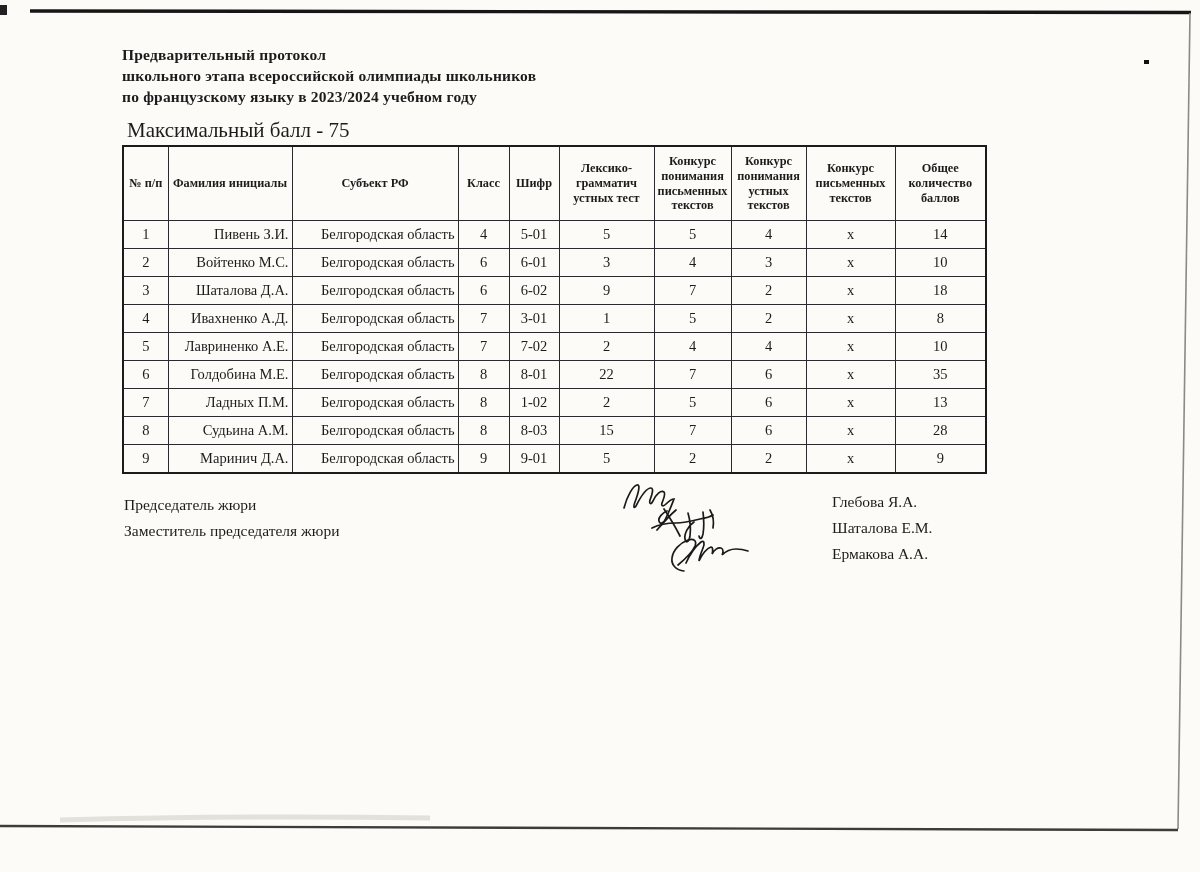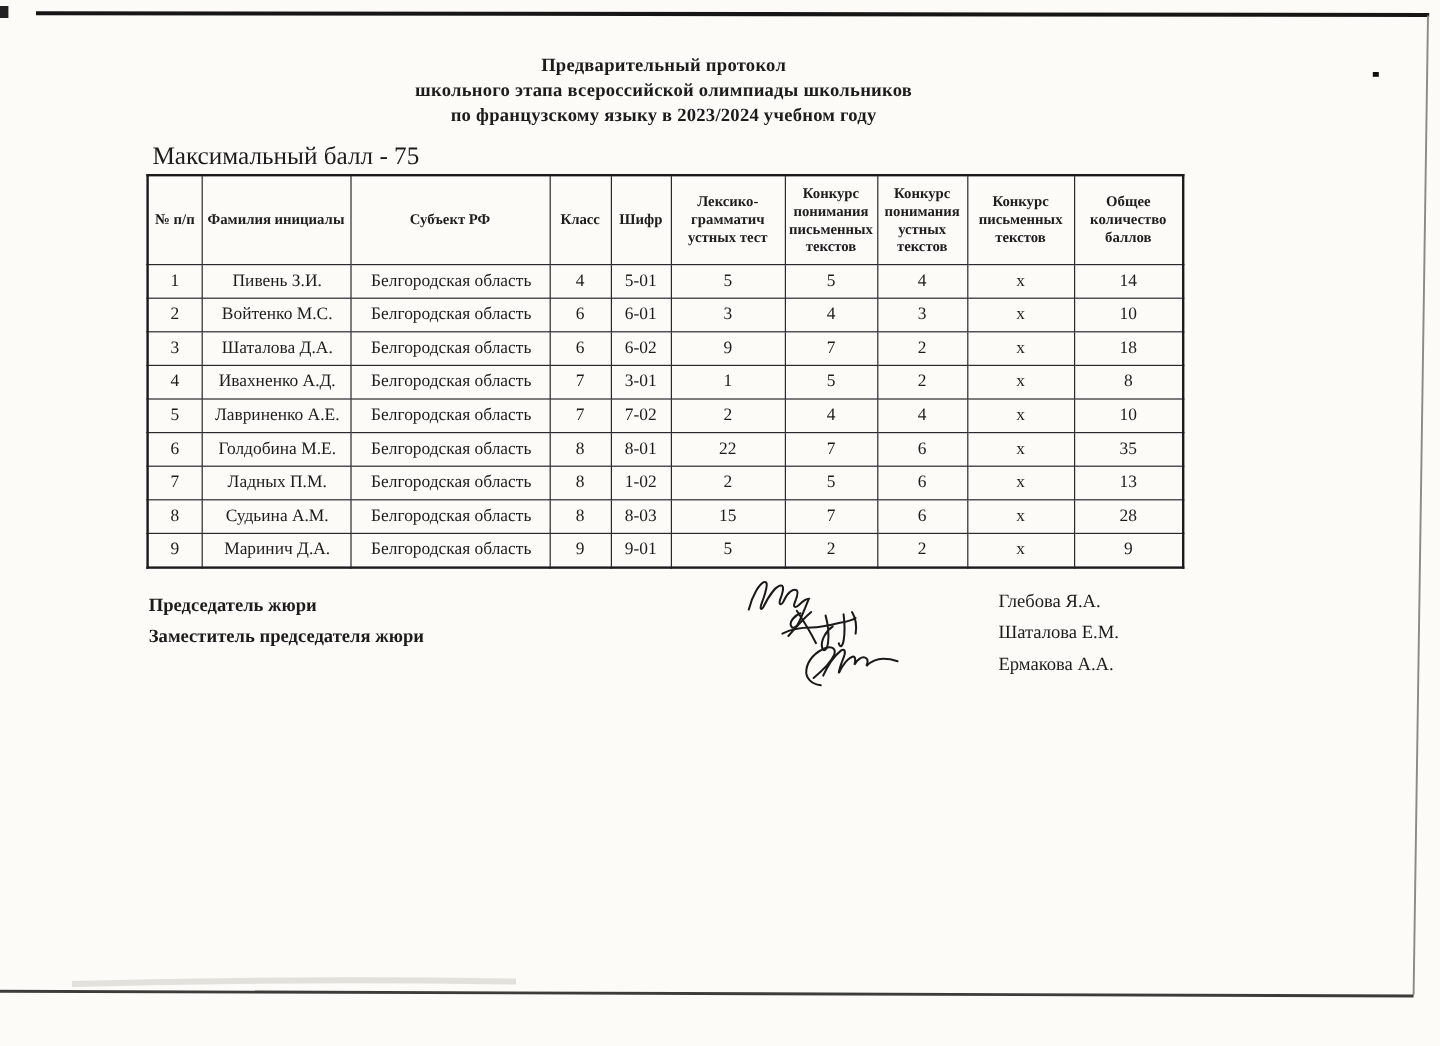--- a/index.html
+++ b/index.html
@@ -5,21 +5,21 @@
   html,body { margin:0; padding:0; background:#ffffff; }
   .page {
     position:relative; width:1200px; height:872px;
     background:#fcfbf8; overflow:hidden;
     font-family:"Liberation Serif", serif; color:#1c1c1c;
   }
   .artifacts { position:absolute; left:0; top:0; width:1200px; height:872px; pointer-events:none; }
 
   .title-block {
     position:absolute; left:122px; top:44px; width:862px;
-    text-align:center; font-weight:bold; font-size:15.5px; line-height:21px;
+    font-weight:bold; font-size:15.5px; line-height:21px;
     letter-spacing:0.2px;
   }
   .max-note {
     position:absolute; left:127px; top:118px; font-size:21px;
   }
 
   table.results {
     position:absolute; left:122px; top:145px; width:863px;
     border-collapse:collapse; table-layout:fixed;
     border:2px solid #1b1b1e;
@@ -30,25 +30,25 @@
   }
   table.results th {
     font-size:12.3px; font-weight:bold; line-height:1.2;
     text-align:center; vertical-align:middle; padding:2px 1px;
     height:69px;
   }
   table.results td {
     font-size:14.5px; text-align:center; vertical-align:middle;
     height:27px; padding:0 3px; white-space:nowrap;
   }
-  table.results td.left { text-align:center; padding-left:5px; }
+  table.results td.left { text-align:right; padding-left:5px; }
 
   .footer-roles {
     position:absolute; left:124px; top:492px;
-    font-size:15.5px; font-weight:bold; line-height:26px;
+    font-size:15.5px; font-weight:normal; line-height:26px;
   }
   .footer-names {
     position:absolute; left:832px; top:489px;
     font-size:15.5px; line-height:26px;
   }
   .signatures { position:absolute; left:600px; top:468px; width:170px; height:115px; }
 </style>
 </head>
 <body>
 

